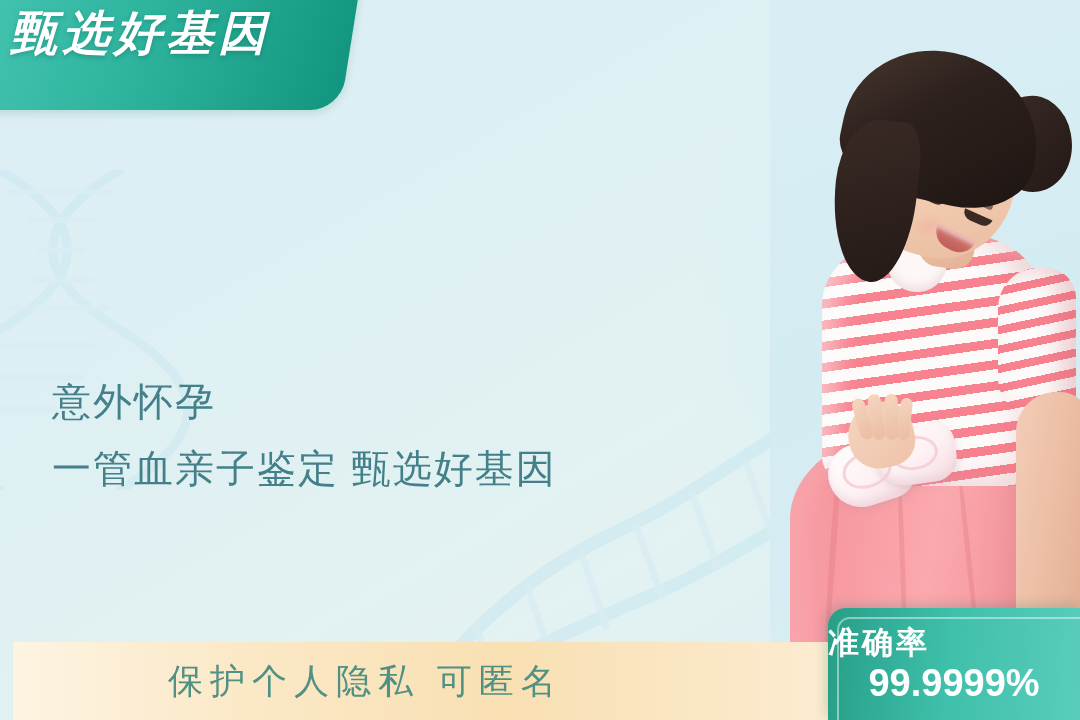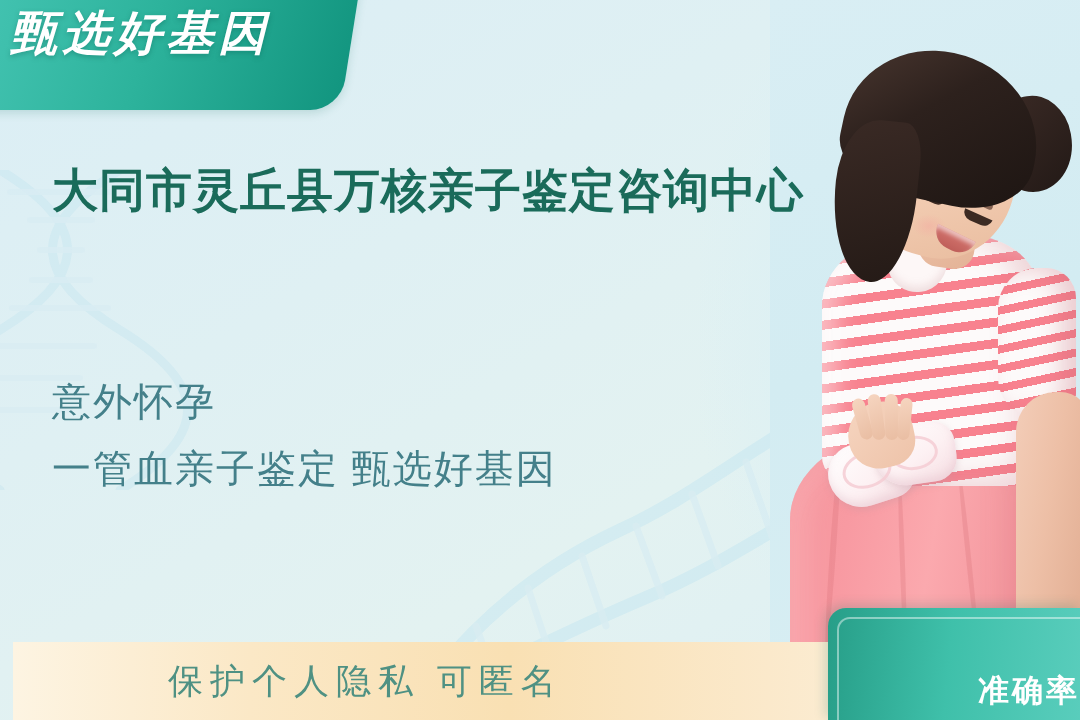--- a/index.html
+++ b/index.html
@@ -316,26 +316,25 @@
     position: absolute;
     left: 9px; top: 9px;
     right: 0; bottom: 0;
     border-top: 2px solid rgba(255,255,255,.45);
     border-left: 2px solid rgba(255,255,255,.45);
     border-radius: 13px 0 0 0;
   }
   .badge-label {
     position: absolute;
     left: 0; right: 0; top: 14px;
-    text-align: right;
+    text-align: left;
     color: #ffffff;
     font-size: 31px;
     font-weight: 700;
     letter-spacing: 3px;
-    margin-top: 48px;
   }
   .badge-value {
     position: absolute;
     left: 0; right: 0; top: 54px;
     text-align: center;
     color: #ffffff;
     font-size: 38px;
     font-weight: 700;
     letter-spacing: 0px;
   }
@@ -426,29 +425,29 @@
     <div class="eye e2"></div>
     <div class="mouth"></div>
     <div class="hair-top"></div>
     <div class="hair-side"></div>
   </div>
 
   <div class="logo-banner">
     <div class="logo-text">甄选好基因</div>
   </div>
 
-  <div class="headline">大同市灵丘县万核亲子鉴定咨询中心</div>
 
   <div class="body-lines">
     <div class="body-line">意外怀孕</div>
     <div class="body-line">一管血亲子鉴定 甄选好基因</div>
   </div>
 
   <div class="bottom-band">
     <div class="band-text">保护个人隐私 可匿名</div>
   </div>
 
   <div class="badge">
     <div class="badge-inner-line"></div>
     <div class="badge-label">准确率</div>
+    <div class="badge-value">99.9999%</div>
   </div>
 
 </div>
 
 </body></html>

